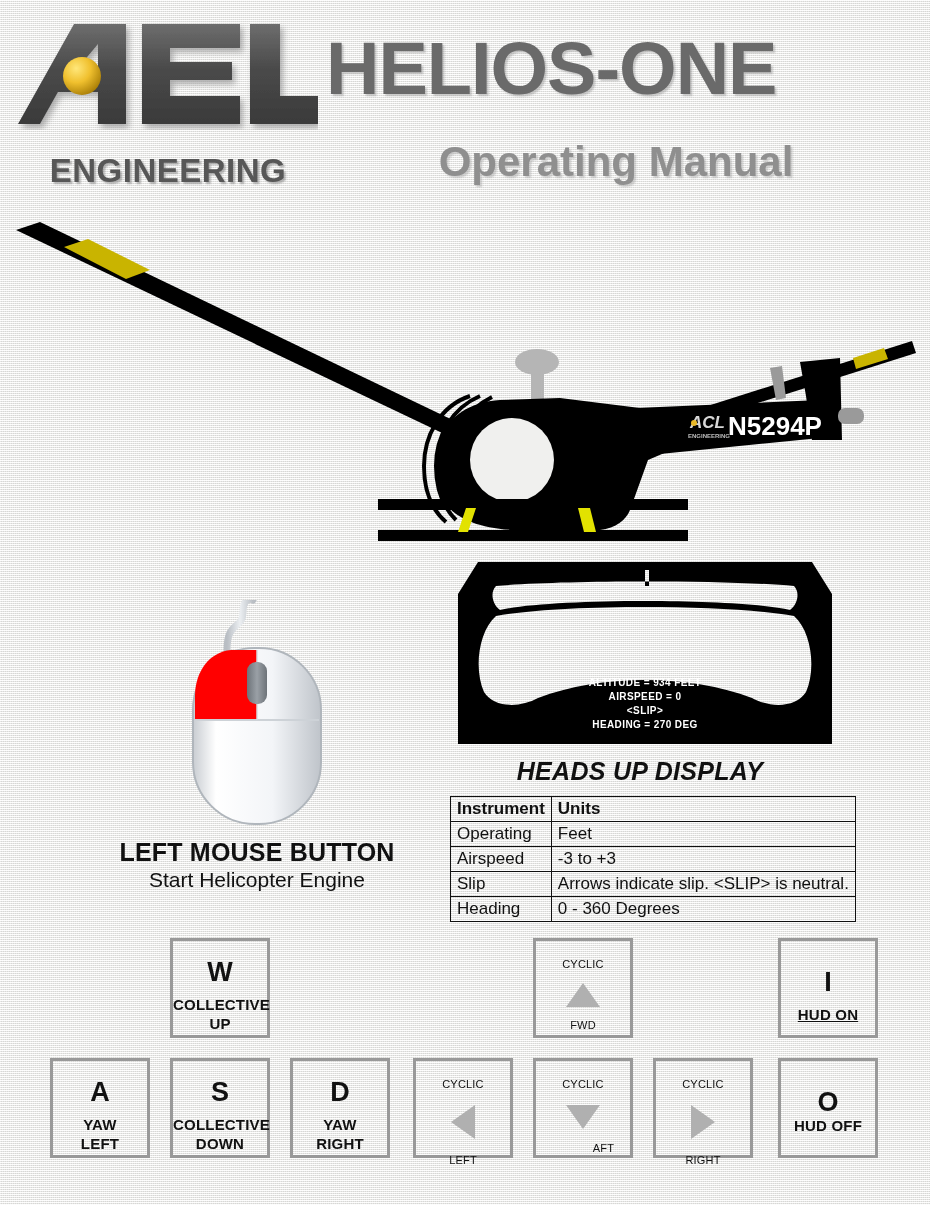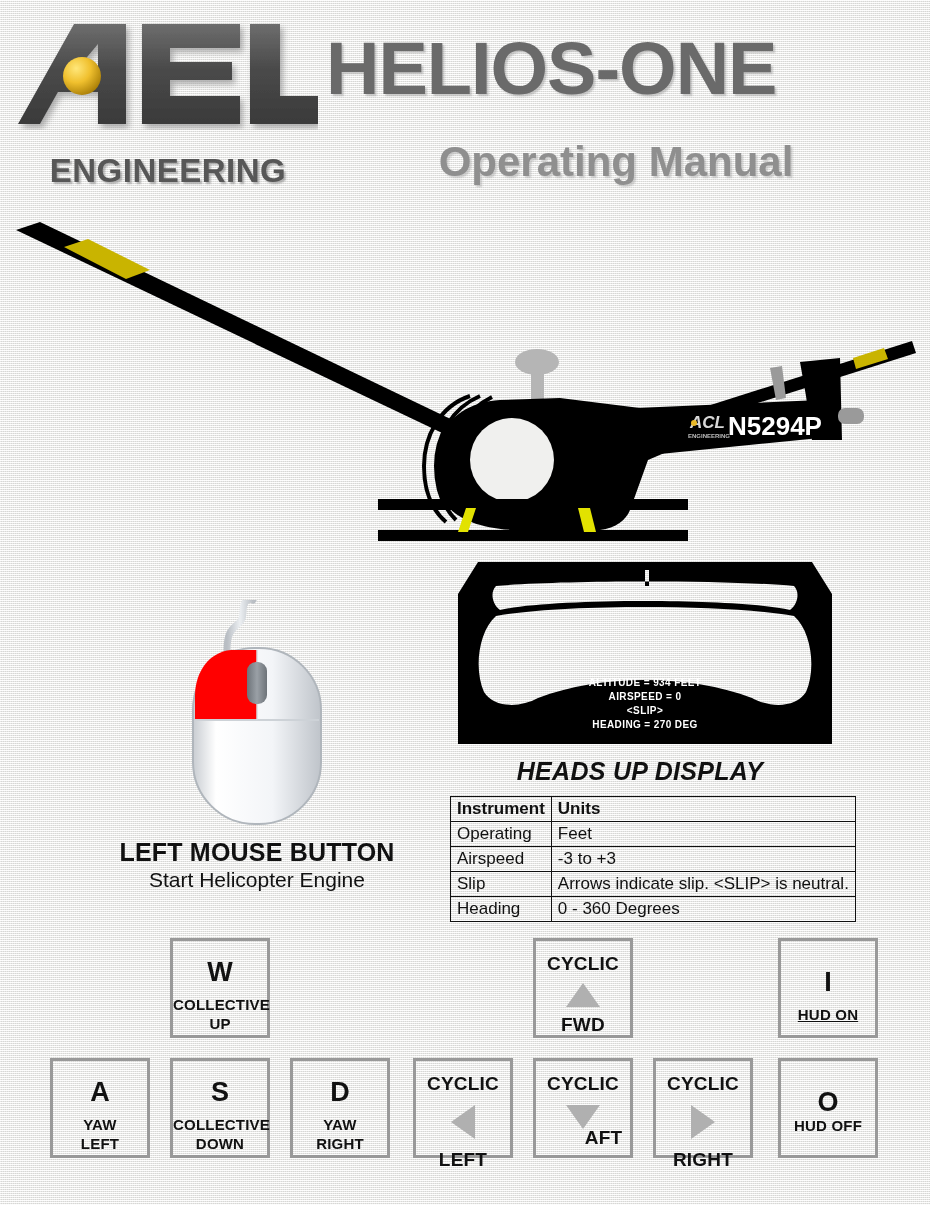--- a/index.html
+++ b/index.html
@@ -82,21 +82,21 @@
 
   
   #keys{position:absolute;left:0;top:930px;width:930px;height:240px;}
   .key{
     position:absolute;box-sizing:border-box;
     border:3px solid #999;background:transparent;
     text-align:center;
   }
   .key .glyph{font-size:27px;font-weight:bold;line-height:1;}
   .key .lbl{font-size:15px;font-weight:bold;line-height:19px;letter-spacing:.2px;}
-  .key .cap{font-size:19px;font-weight:bold;line-height:18px;letter-spacing:.2px;}
+  .key .cap{font-size:11px;font-weight:normal;line-height:18px;letter-spacing:.2px;}
   .tri{width:0;height:0;margin:0 auto;}
   .tri.up{border-left:17px solid transparent;border-right:17px solid transparent;border-bottom:24px solid #b0b0b0;}
   .tri.down{border-left:17px solid transparent;border-right:17px solid transparent;border-top:24px solid #b0b0b0;}
   .tri.left{border-top:17px solid transparent;border-bottom:17px solid transparent;border-right:24px solid #b0b0b0;}
   .tri.right{border-top:17px solid transparent;border-bottom:17px solid transparent;border-left:24px solid #b0b0b0;}
 </style>
 </head>
 <body>
 
 <div id="header">
@@ -320,21 +320,21 @@
 
   <div class="key" style="left:413px;top:128px;width:100px;height:100px;padding-top:14px;">
     <div class="cap">CYCLIC</div>
     <div class="tri left" style="margin-top:12px;"></div>
     <div class="cap" style="margin-top:12px;">LEFT</div>
   </div>
 
   <div class="key" style="left:533px;top:128px;width:100px;height:100px;padding-top:14px;">
     <div class="cap">CYCLIC</div>
     <div class="tri down" style="margin-top:12px;"></div>
-    <div class="cap" style="padding-left:41px;">AFT</div>
+    <div class="cap" style="margin-top:10px;padding-left:41px;">AFT</div>
   </div>
 
   <div class="key" style="left:653px;top:128px;width:100px;height:100px;padding-top:14px;">
     <div class="cap">CYCLIC</div>
     <div class="tri right" style="margin-top:12px;"></div>
     <div class="cap" style="margin-top:12px;">RIGHT</div>
   </div>
 
   <div class="key" style="left:778px;top:8px;width:100px;height:100px;padding-top:28px;">
     <div class="glyph">I</div>

